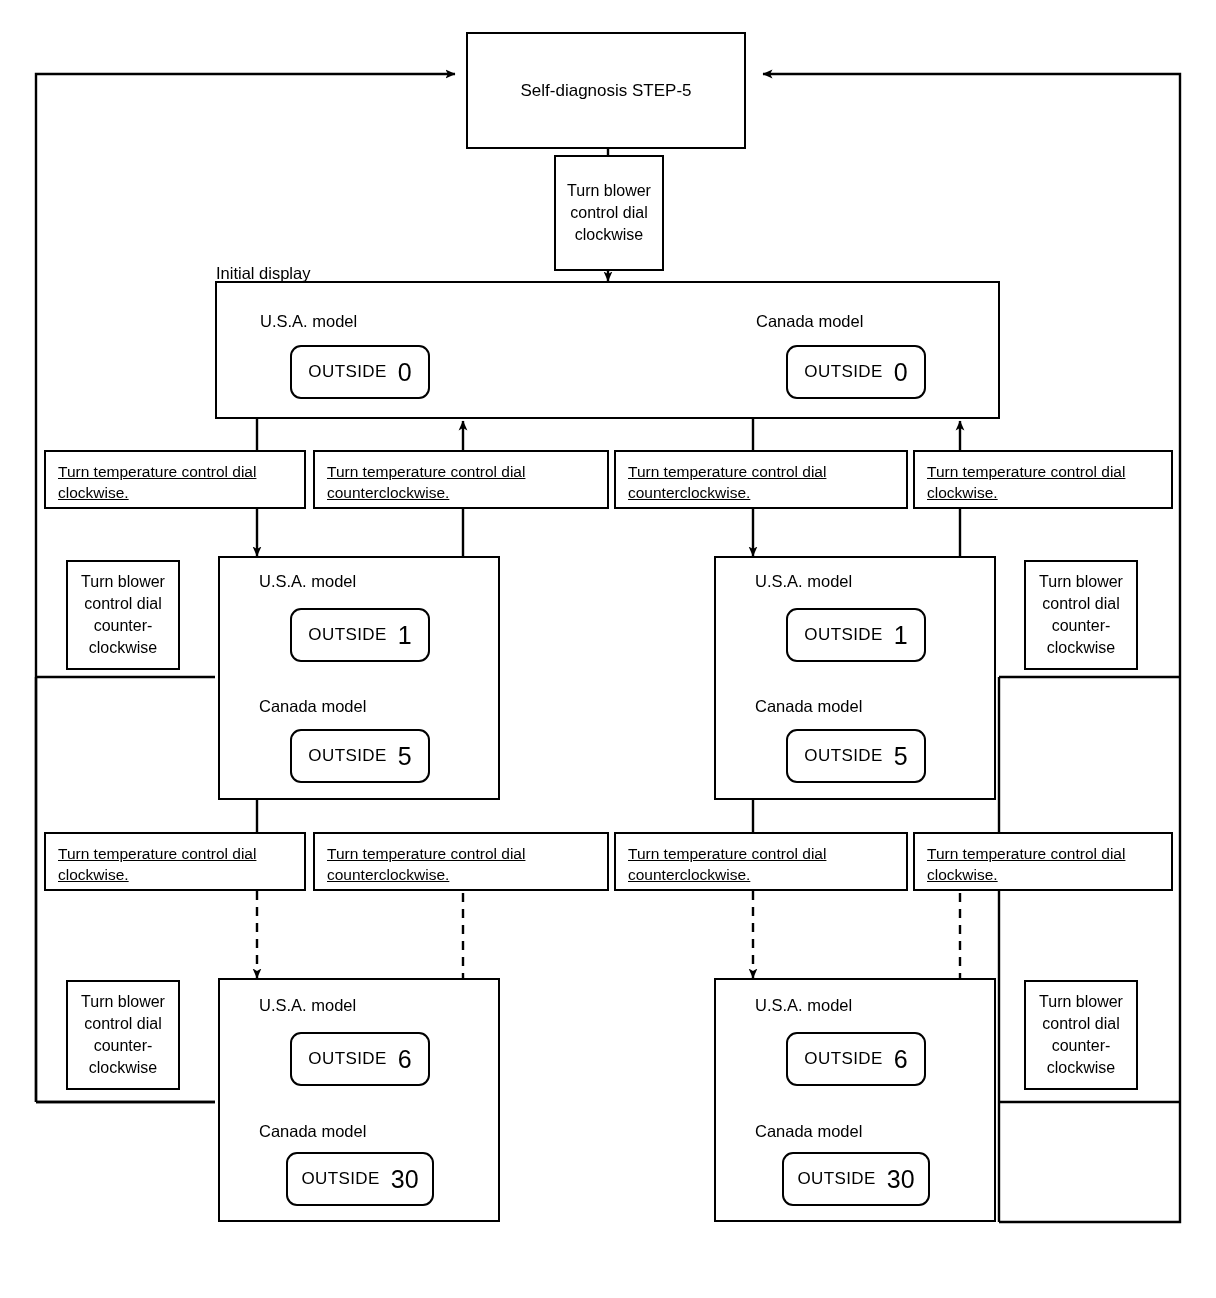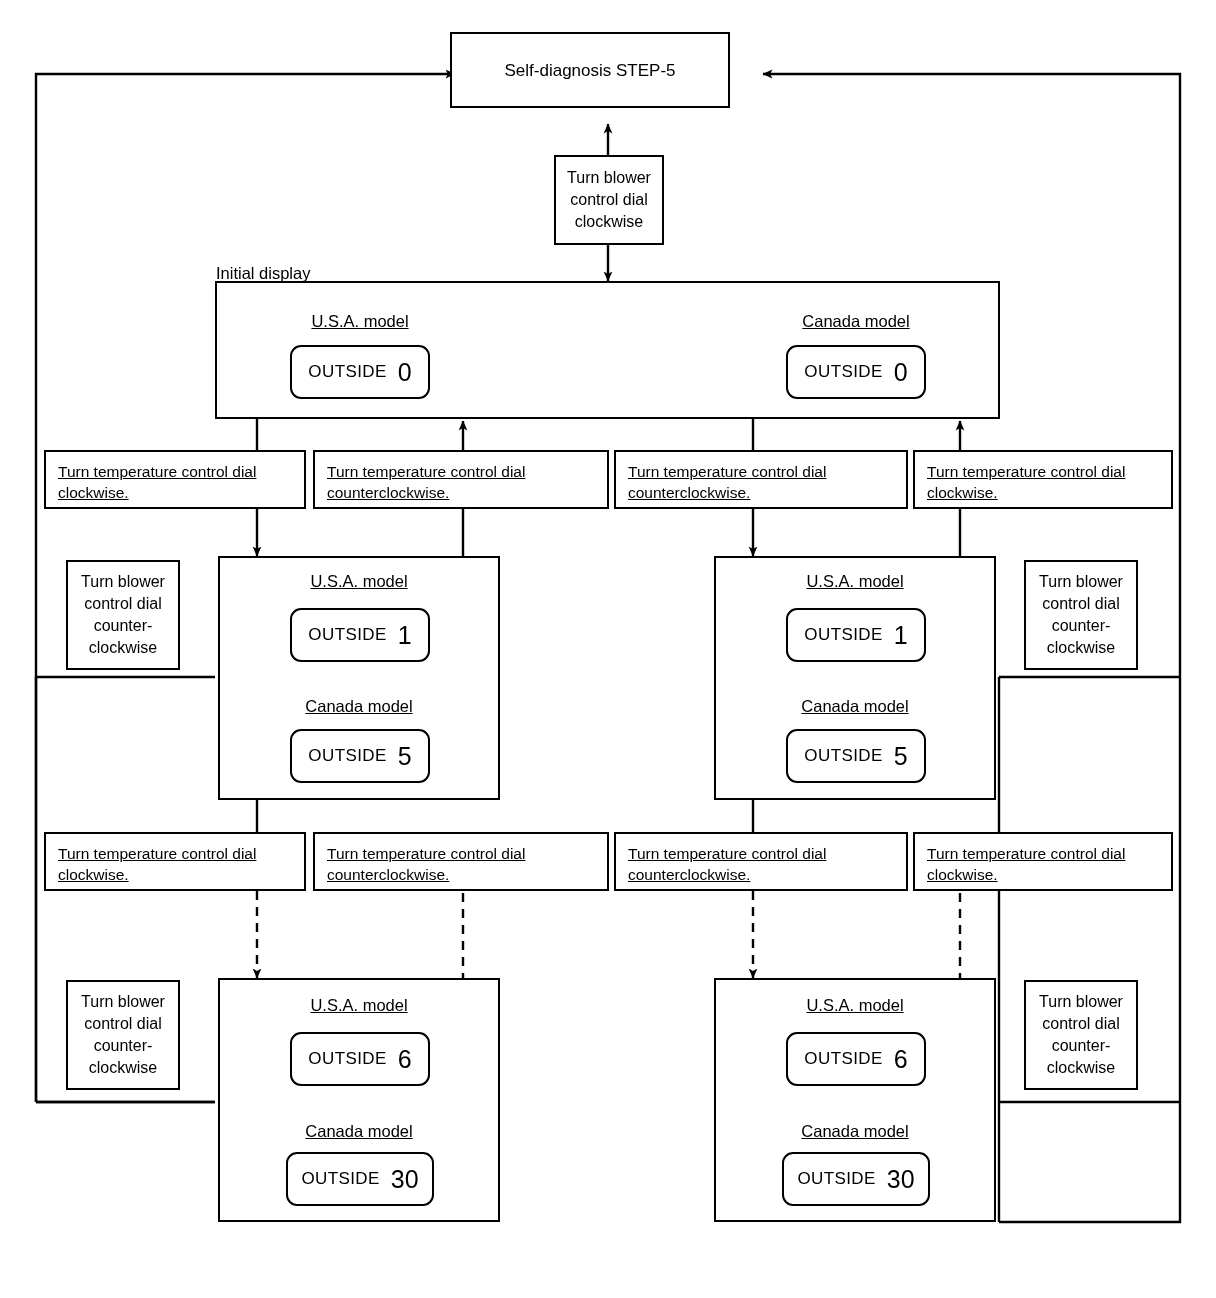--- a/index.html
+++ b/index.html
@@ -9,21 +9,21 @@
   .box{position:absolute;border:2px solid #000;background:#fff;box-sizing:border-box;}
   .ctr{display:flex;align-items:center;justify-content:center;text-align:center;}
   .lft{display:flex;align-items:flex-start;justify-content:flex-start;text-align:left;}
   .t15{font-size:15.5px;line-height:21px;text-decoration:underline;}
   .t16{font-size:16px;line-height:22px;}
   .t17{font-size:17px;line-height:23px;}
   .lcd{position:absolute;border:2px solid #000;border-radius:11px;background:#fff;
        box-sizing:border-box;display:flex;align-items:center;justify-content:center;}
   .lcd .ow{font-size:17px;letter-spacing:.4px;}
   .lcd .on{font-size:25px;margin-left:11px;line-height:25px;}
-  .modlab{position:absolute;font-size:16.5px;text-align:center;text-decoration:underline;}
+  .modlab{position:absolute;font-size:16.5px;}
   .freelab{position:absolute;font-size:16.5px;}
   .pad{padding:9px 12px;}
 </style>
 </head>
 <body>
 
 <div id="stage">
 
   <svg class="wires" viewBox="0 0 1216 1298">
     <defs>
@@ -66,25 +66,25 @@
 
       <path d="M36,1102 L215,1102"></path>
 
       <path d="M999,1102 L1180,1102"></path>
 
       <path d="M999,677 L999,1222"></path>
       <path d="M36,677 L36,1102"></path>
     </g>
   </svg>
 
-  <div class="box ctr t17" style="left:450px;top:32px;width:280px;height:76px;">
+  <div class="box ctr t17" style="left:466px;top:32px;width:280px;height:117px;">
     <span>Self-diagnosis STEP-5</span>
   </div>
 
-  <div class="box ctr t16" style="left:554px;top:155px;width:110px;height:90px;">
+  <div class="box ctr t16" style="left:554px;top:155px;width:110px;height:116px;">
     <span>Turn blower control dial clockwise</span>
   </div>
 
   <div class="freelab" style="left:216px;top:264px;">Initial display</div>
 
   <div class="box" style="left:215px;top:281px;width:785px;height:138px;">
   </div>
   <div class="modlab" style="left:260px;top:312px;width:200px;">U.S.A. model</div>
   <div class="lcd" style="left:290px;top:345px;width:140px;height:54px;">
     <span class="ow">OUTSIDE</span>

